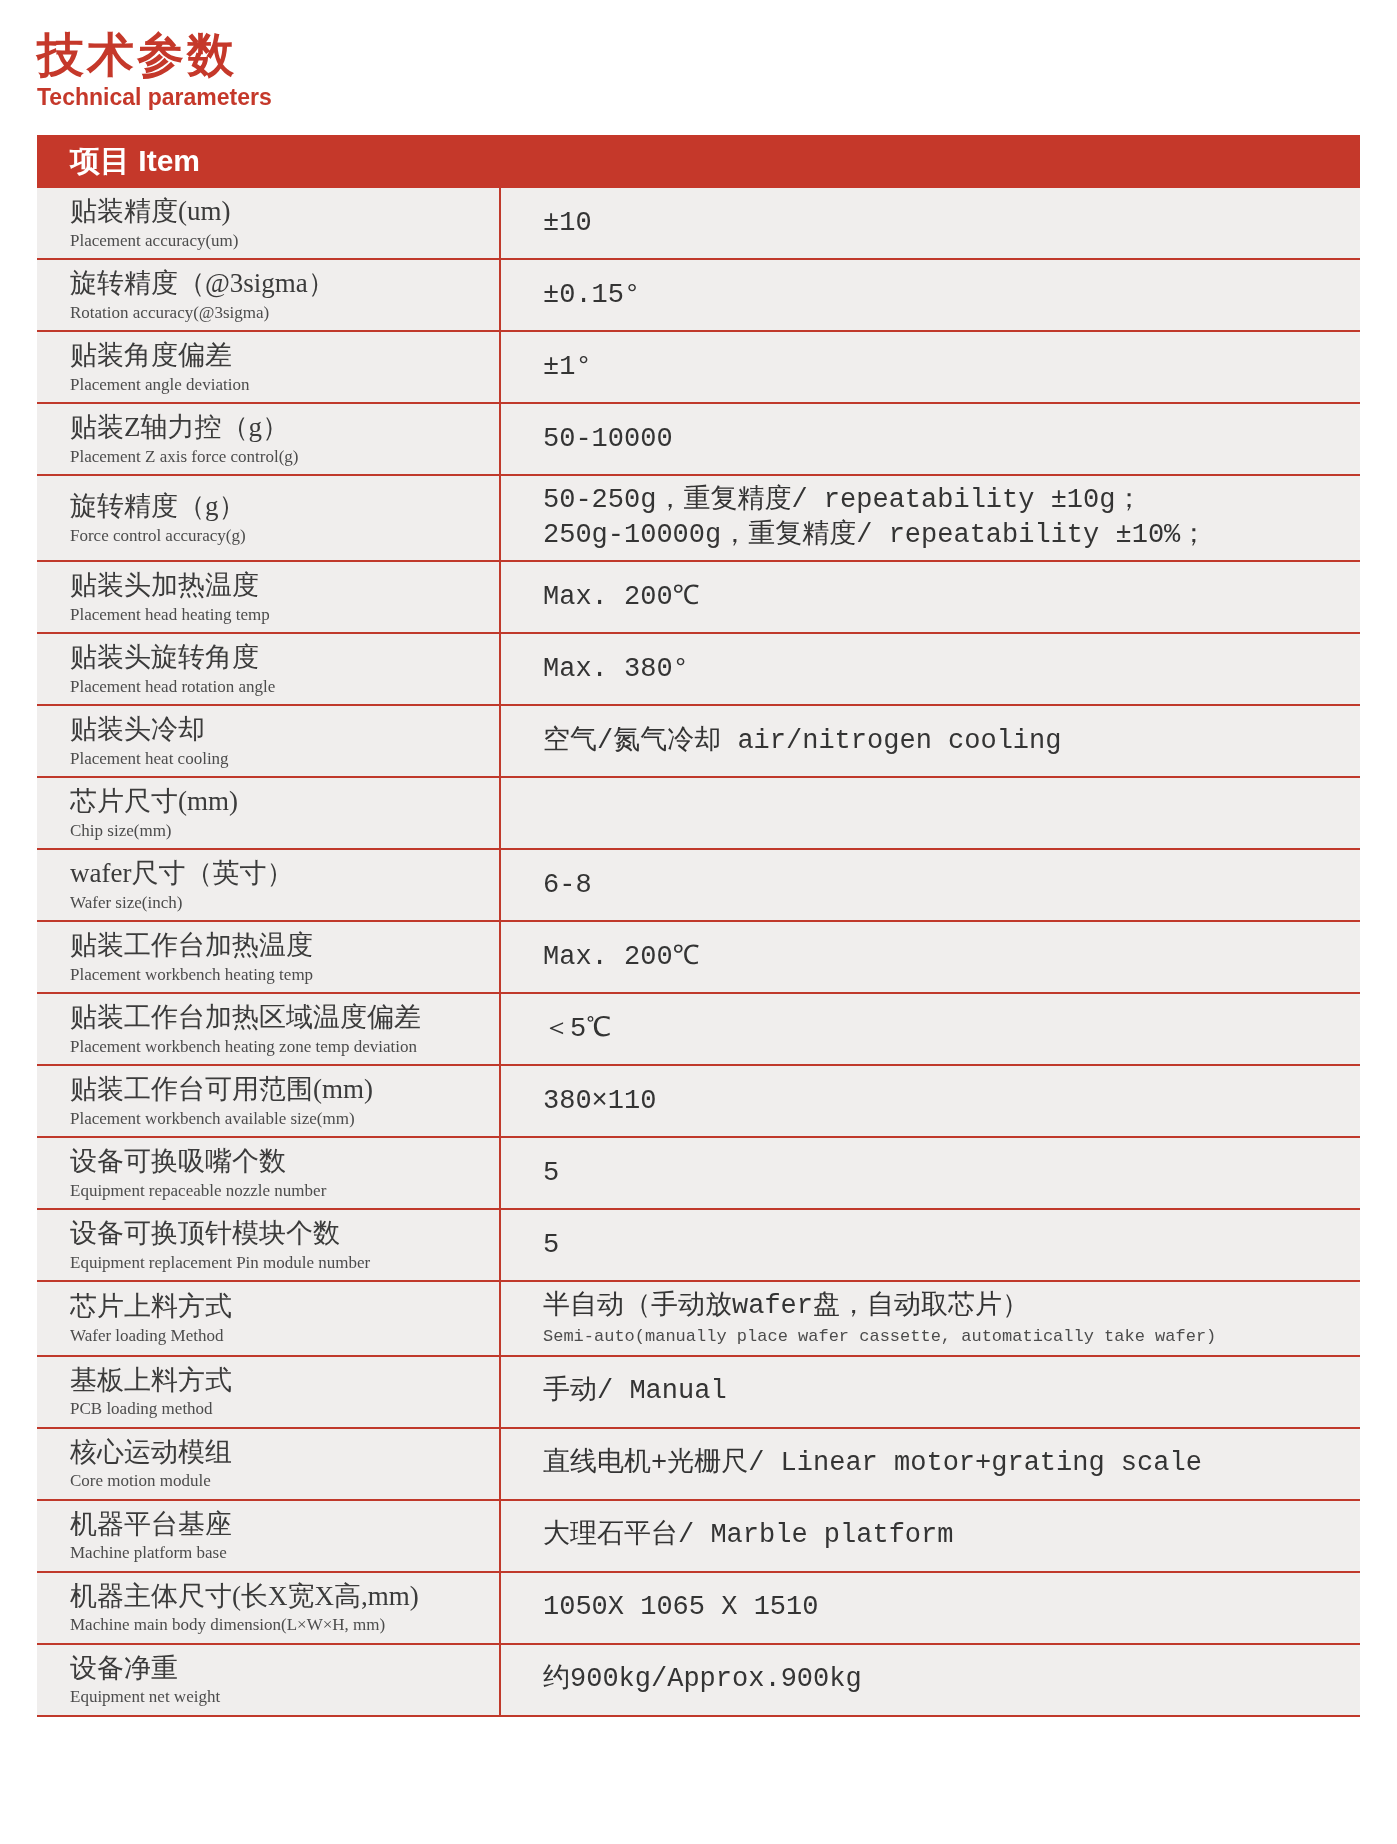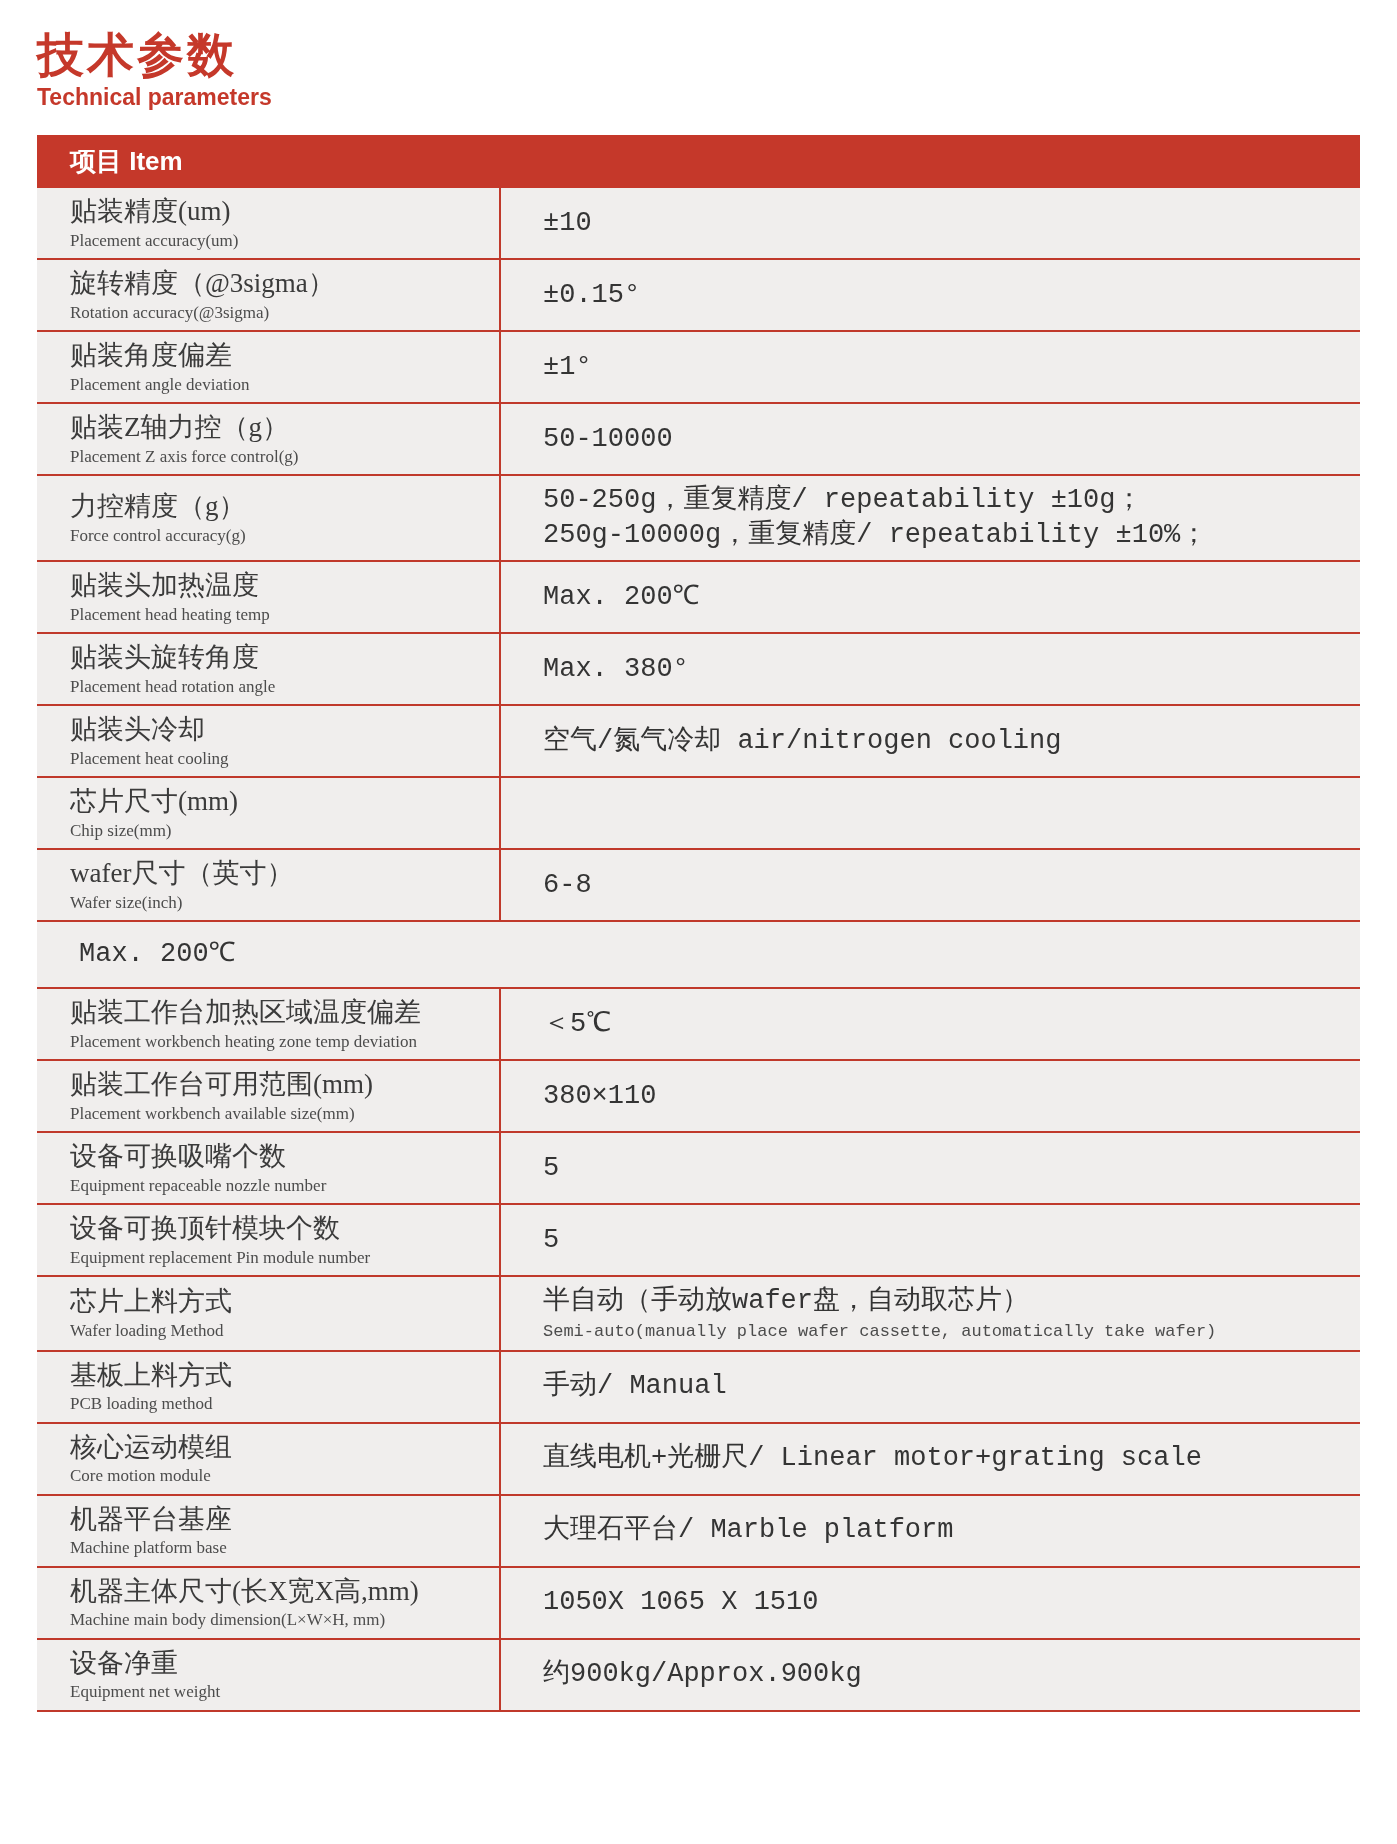--- a/index.html
+++ b/index.html
@@ -42,21 +42,21 @@
   .spec-table{width:1323px;}
   .thead{
     display:grid;
     grid-template-columns:464px 1fr;
     background:var(--accent);
     height:53px;
     align-items:center;
   }
   .thead .hcell{
     color:#ffffff;
-    font-size:26px;
+    font-size:30px;
     font-weight:bold;
     white-space:nowrap;
   }
   .thead .hcell.left{padding-left:33px;}
   .thead .hcell.right{padding-left:22px;}
 
   .tbody{background:var(--bodybg);}
   .trow{
     display:grid;
     grid-template-columns:464px 1fr;
@@ -155,21 +155,21 @@
       <div class="cn">贴装Z轴力控（g）</div>
       <div class="en">Placement Z axis force control(g)</div>
     </div>
     <div class="cell-value">
       <div class="val">50-10000</div>
     </div>
   </div>
 
   <div class="trow">
     <div class="cell-label">
-      <div class="cn">力控精度（g）</div>
+      <div class="cn">旋转精度（g）</div>
       <div class="en">Force control accuracy(g)</div>
     </div>
     <div class="cell-value">
       <div class="val">50-250g，重复精度/ repeatability ±10g；</div>
     <div class="val">250g-10000g，重复精度/ repeatability ±10%；</div>
           </div>
   </div>
 
   <div class="trow">
     <div class="cell-label">
@@ -212,20 +212,24 @@
     <div class="cell-label">
       <div class="cn">wafer尺寸（英寸）</div>
       <div class="en">Wafer size(inch)</div>
     </div>
     <div class="cell-value">
       <div class="val">6-8</div>
     </div>
   </div>
 
   <div class="trow">
+    <div class="cell-label">
+      <div class="cn">贴装工作台加热温度</div>
+      <div class="en">Placement workbench heating temp</div>
+    </div>
     <div class="cell-value">
       <div class="val">Max. 200℃</div>
     </div>
   </div>
 
   <div class="trow">
     <div class="cell-label">
       <div class="cn">贴装工作台加热区域温度偏差</div>
       <div class="en">Placement workbench heating zone temp deviation</div>
     </div>

